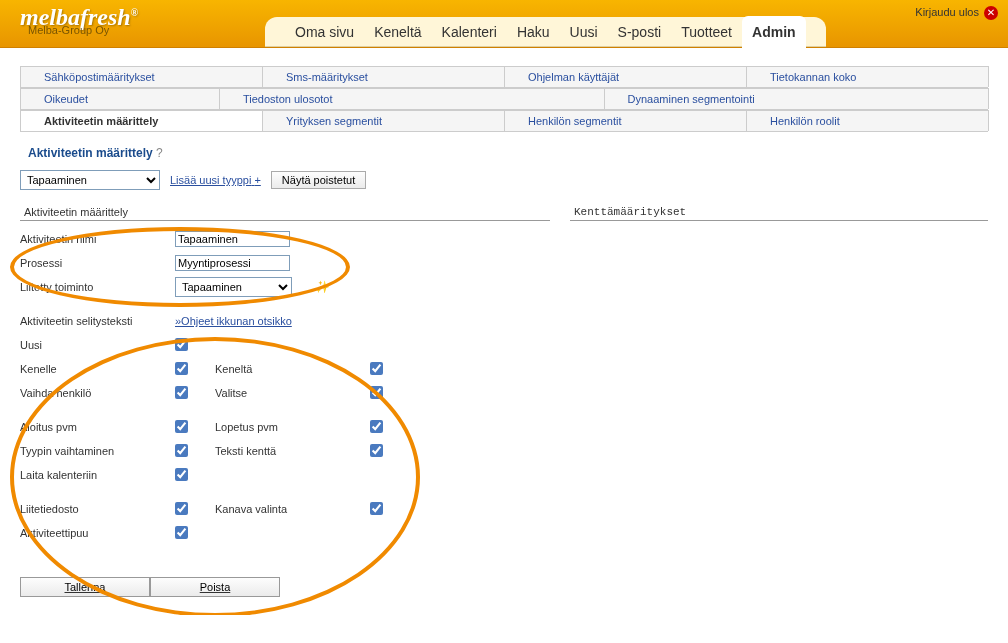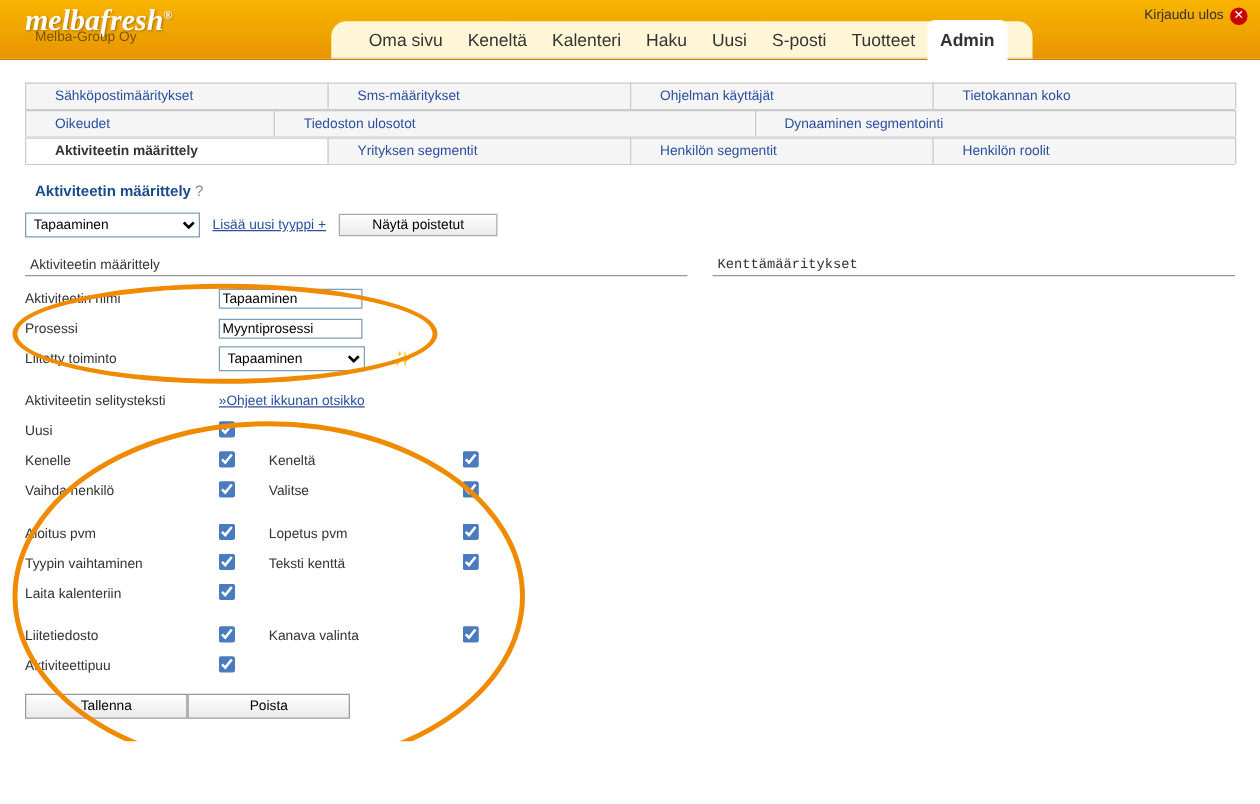--- a/index.html
+++ b/index.html
@@ -106,21 +106,21 @@
   font-size: 11px;
   border: 1px solid #7f9db9;
   padding: 1px 2px;
   background: #fff;
 }
 select { width: 140px; height: 20px; }
 .link { color: #2a4f9f; text-decoration: underline; cursor: pointer; font-size: 11px; }
 .btn {
   background: linear-gradient(to bottom, #fdfdfd, #ebebeb);
   border: 1px solid #aaa;
-  padding: 2px 26px;
+  padding: 2px 10px;
   font-size: 11px;
   cursor: pointer;
 }
 
 .two-col { display: flex; gap: 20px; }
 .col-left { flex: 0 0 530px; position: relative; }
 .col-right { flex: 1; font-family: Liberation Mono, monospace; }
 
 .group-header {
   border-bottom: 1px solid #999;
@@ -143,21 +143,21 @@
 .highlight-ellipse {
   position: absolute;
   border: 4px solid #f08a00;
   border-radius: 50%;
   pointer-events: none;
   z-index: 5;
 }
 .ellipse1 { left: -10px; top: 0px; width: 340px; height: 80px; }
 .ellipse2 { left: -10px; top: 110px; width: 410px; height: 280px; }
 
-.btn-row { display: flex; gap: 0; margin-top: 10px; }
+.btn-row { display: flex; gap: 0; margin-top: 32px; text-decoration: underline; }
 .btn-row button {
   width: 130px;
   padding: 3px 0;
   font-size: 11px;
   border: 1px solid #999;
   background: linear-gradient(to bottom, #fdfdfd, #ebebeb);
   cursor: pointer;
 }
 .wand { color: #e0a000; font-size: 12px; }
 </style>

